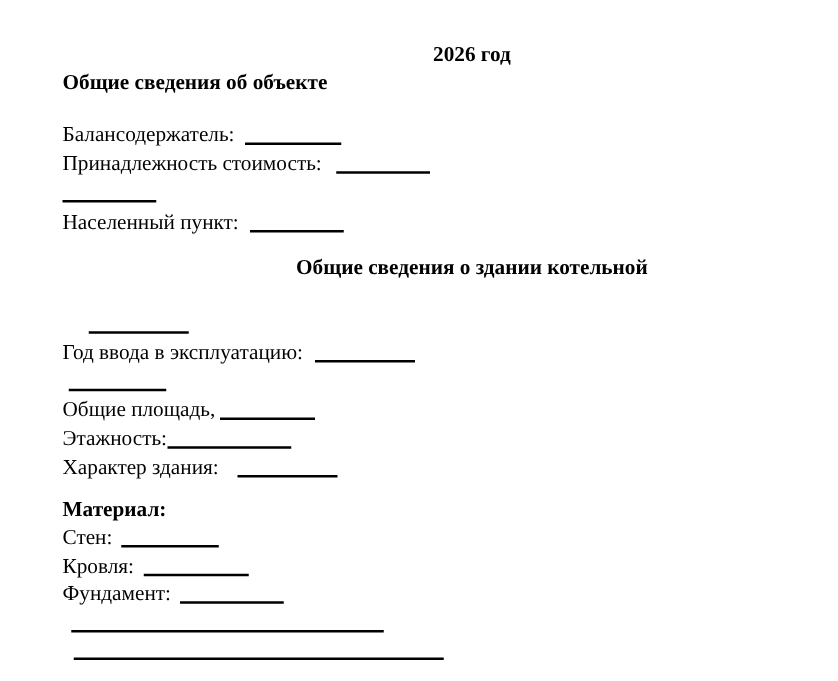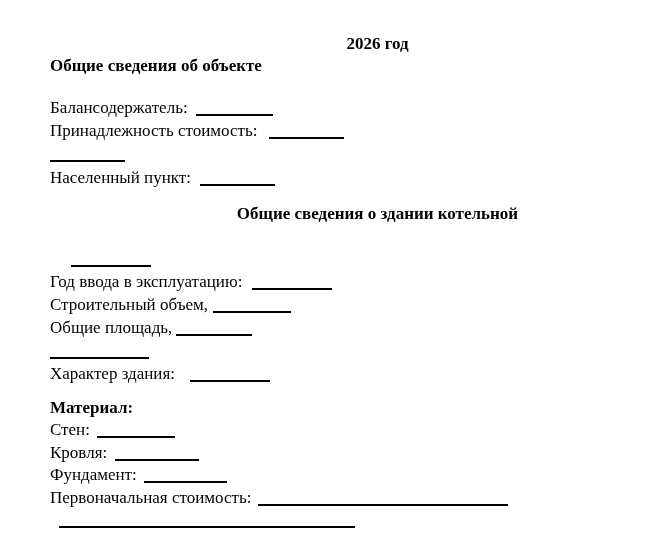--- a/index.html
+++ b/index.html
@@ -64,45 +64,45 @@
   <p class="abs line bold center t-h2">Общие сведения о здании котельной</p>
 
   <div class="abs grp2">
     <p class="line">
       <span class="blank g21 w80"></span>
     </p>
     <p class="line">
       <span>Год ввода в эксплуатацию:</span><span class="blank g10 w80"></span>
     </p>
     <p class="line">
-      <span>Строительный объем,</span><span class="blank g5 w78"></span>
+      <span class="blank g5 w78"></span>
     </p>
     <p class="line">
       <span>Общие площадь,</span><span class="blank g4 w76"></span>
     </p>
     <p class="line">
-      <span class="blank g0 w99"></span>
+      <span>Этажность:</span><span class="blank g0 w99"></span>
     </p>
     <p class="line">
       <span>Характер здания:</span><span class="blank g15 w80"></span>
     </p>
   </div>
 
   <div class="abs grp3">
     <p class="line bold">Материал:</p>
     <p class="line">
       <span>Стен:</span><span class="blank g7 w78"></span>
     </p>
     <p class="line">
       <span>Кровля:</span><span class="blank g8 w84"></span>
     </p>
     <p class="line">
       <span>Фундамент:</span><span class="blank g7 w83"></span>
     </p>
     <p class="line">
-      <span>Первоначальная стоимость:</span><span class="blank g7 w250"></span>
+      <span class="blank g7 w250"></span>
     </p>
     <p class="line">
       <span class="blank g9 w296"></span>
     </p>
   </div>
 
 </div>
 
 </body></html>

